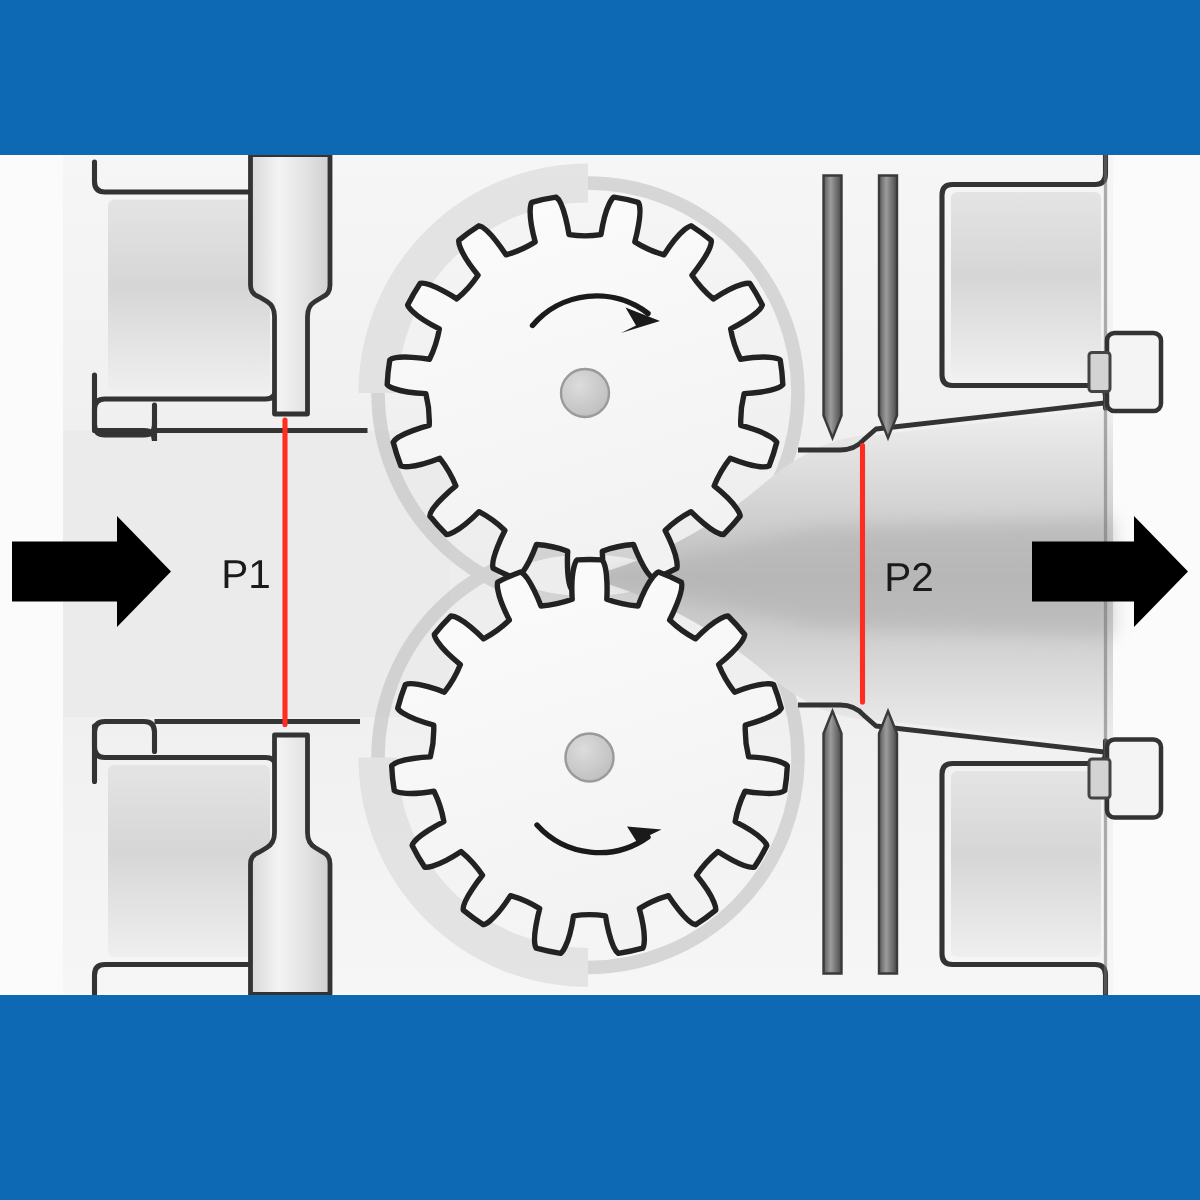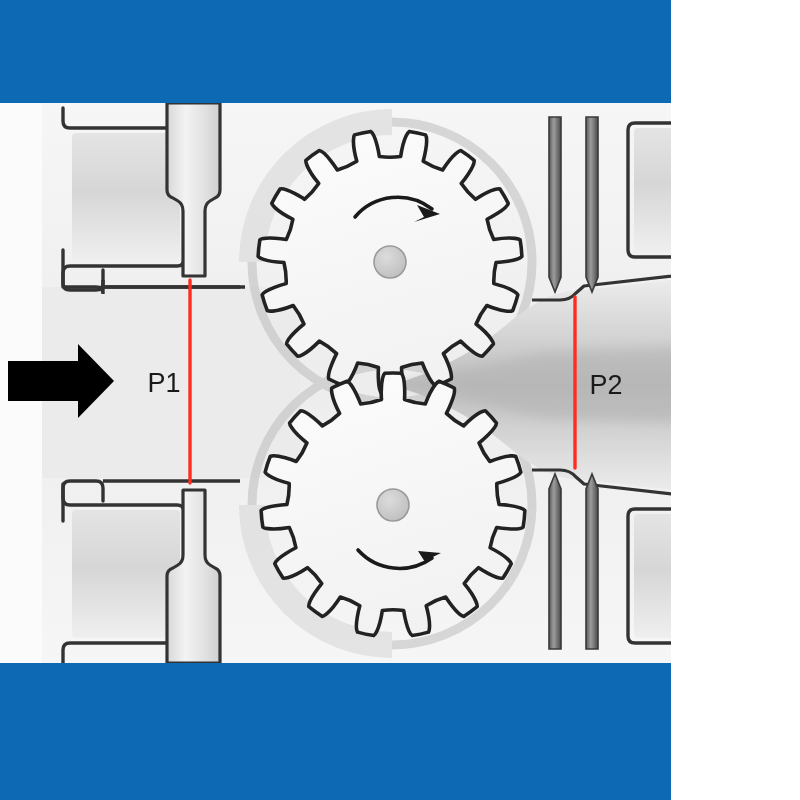--- a/index.html
+++ b/index.html
@@ -6,21 +6,21 @@
   html, body {
     margin: 0;
     padding: 0;
     background: #ffffff;
   }
   body {
     font-family: "Liberation Sans", sans-serif;
   }
   #stage {
     position: relative;
-    width: 671px;
+    width: 800px;
     height: 800px;
     overflow: hidden;
     background: #86efac;
   }
   #stage svg {
     display: block;
   }
   .band {
     shape-rendering: crispEdges;
   }

